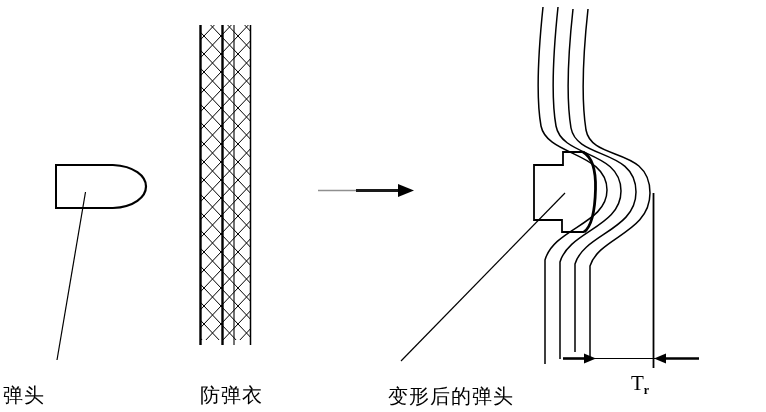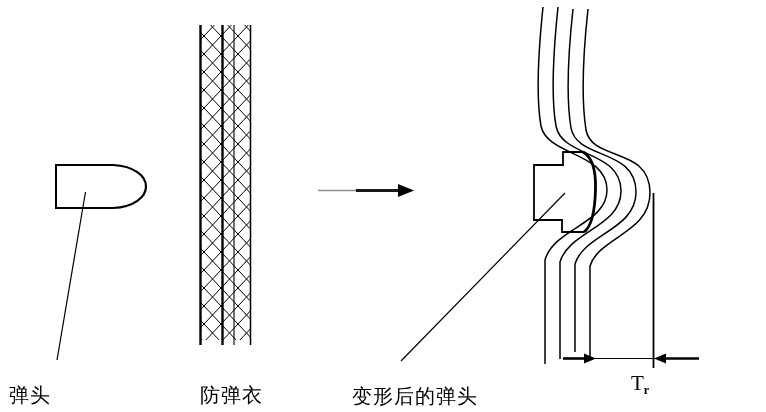--- a/index.html
+++ b/index.html
@@ -86,23 +86,23 @@
     <g>
       <line x1="653.5" y1="193" x2="653.5" y2="368" stroke="#000" stroke-width="1.8"></line>
       <line x1="563" y1="358.5" x2="586" y2="358.5" stroke="#000" stroke-width="2.6"></line>
       <polygon points="584,353.5 596,358.5 584,363.5" fill="#000"></polygon>
       <line x1="594" y1="358.5" x2="655" y2="358.5" stroke="#000" stroke-width="1"></line>
       <polygon points="666,353.5 654,358.5 666,363.5" fill="#000"></polygon>
       <line x1="664" y1="358.5" x2="699" y2="358.5" stroke="#000" stroke-width="2.6"></line>
     </g>
   </svg>
 
-  <div class="label" style="left:9px; top:385px;">弹头</div>
+  <div class="label" style="left:3px; top:385px;">弹头</div>
 
   <div class="label" style="left:200px; top:385px;font-family:Liberation Serif, serif;">防弹衣</div>
 
-  <div class="label" style="left:352px; top:386px;">变形后的弹头</div>
+  <div class="label" style="left:388px; top:386px;">变形后的弹头</div>
 
   <div class="label serif" style="left:631px; top:373px; font-size:21px;">
     <span>T</span><sub>r</sub>
   </div>
 
 </div>
 
 </body></html>

